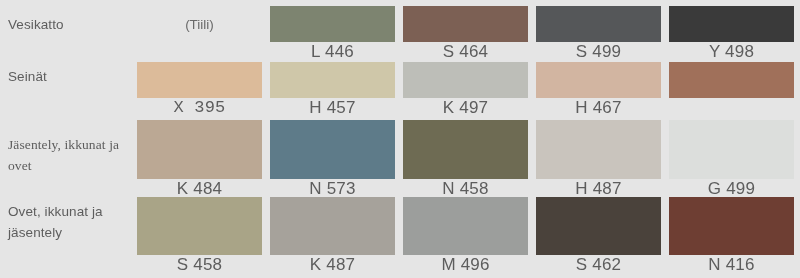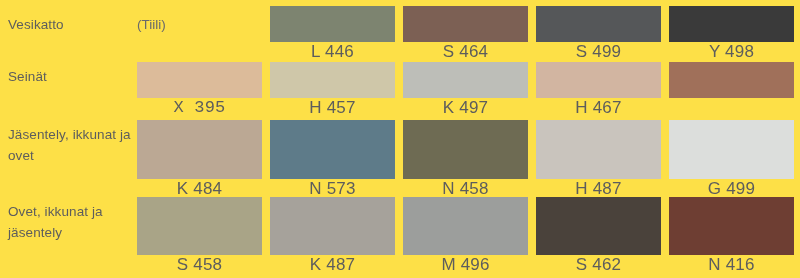--- a/index.html
+++ b/index.html
@@ -33,39 +33,39 @@
     color: #5d5d5d;
     letter-spacing: 0.1px;
     white-space: pre-line;
     width: 130px;
   }
   .note-cell {
     position: absolute;
     font-size: 13.5px;
     line-height: 18px;
     color: #6a6a6a;
-    text-align: left;
+    text-align: center;
   }
   .swatch {
     position: absolute;
     box-sizing: border-box;
   }
   .code {
     position: absolute;
     font-size: 17px;
     line-height: 18px;
     color: #5d5d5d;
     text-align: center;
     letter-spacing: 0.2px;
   }
 </style>
 </head>
 <body>
 
-<div id="palette" style="background: #fde047;">
+<div id="palette" style="background: #e5e5e5;">
     <div class="row" style="top: 0px;">
       <div class="row-label" style="top: 14px;">Vesikatto</div>
       <div class="note-cell" style="left: 137px; width: 125px; top: 16px;">(Tiili)</div>
       <div class="swatch" title="L 446" style="left: 270px; top: 6px; width: 125px; height: 36px; background: rgb(125, 132, 112);"></div>
       <div class="code" style="left: 270px; top: 43px; width: 125px;">L 446</div>
       <div class="swatch" title="S 464" style="left: 403px; top: 6px; width: 125px; height: 36px; background: rgb(124, 96, 84);"></div>
       <div class="code" style="left: 403px; top: 43px; width: 125px;">S 464</div>
       <div class="swatch" title="S 499" style="left: 536px; top: 6px; width: 125px; height: 36px; background: rgb(85, 87, 89);"></div>
       <div class="code" style="left: 536px; top: 43px; width: 125px;">S 499</div>
       <div class="swatch" title="Y 498" style="left: 669px; top: 6px; width: 125px; height: 36px; background: rgb(58, 58, 58);"></div>
@@ -78,21 +78,21 @@
       <div class="swatch" title="H 457" style="left: 270px; top: 62px; width: 125px; height: 36px; background: rgb(207, 199, 169);"></div>
       <div class="code" style="left: 270px; top: 99px; width: 125px;">H 457</div>
       <div class="swatch" title="K 497" style="left: 403px; top: 62px; width: 125px; height: 36px; background: rgb(189, 190, 184);"></div>
       <div class="code" style="left: 403px; top: 99px; width: 125px;">K 497</div>
       <div class="swatch" title="H 467" style="left: 536px; top: 62px; width: 125px; height: 36px; background: rgb(210, 181, 161);"></div>
       <div class="code" style="left: 536px; top: 99px; width: 125px;">H 467</div>
       <div class="swatch" title="S 469" style="left: 669px; top: 62px; width: 125px; height: 36px; background: rgb(160, 112, 90);"></div>
       <div class="code" style="left: 669px; top: 99px; width: 125px; margin-top: 25px;">S 469</div>
     </div>
     <div class="row" style="top: 0px;">
-      <div class="row-label" style="top: 124px;">Jäsentely, ikkunat ja ovet</div>
+      <div class="row-label" style="top: 134px; font-family: Liberation Serif, serif;">Jäsentely, ikkunat ja ovet</div>
       <div class="swatch" title="K 484" style="left: 137px; top: 120px; width: 125px; height: 59px; background: rgb(187, 168, 148);"></div>
       <div class="code" style="left: 137px; top: 180px; width: 125px;">K 484</div>
       <div class="swatch" title="N 436" style="left: 270px; top: 120px; width: 125px; height: 59px; background: rgb(94, 123, 137);"></div>
       <div class="code" style="left: 270px; top: 180px; width: 125px;">N 573</div>
       <div class="swatch" title="N 458" style="left: 403px; top: 120px; width: 125px; height: 59px; background: rgb(110, 107, 83);"></div>
       <div class="code" style="left: 403px; top: 180px; width: 125px;">N 458</div>
       <div class="swatch" title="H 487" style="left: 536px; top: 120px; width: 125px; height: 59px; background: rgb(201, 196, 189);"></div>
       <div class="code" style="left: 536px; top: 180px; width: 125px;">H 487</div>
       <div class="swatch" title="G 499" style="left: 669px; top: 120px; width: 125px; height: 59px; background: rgb(220, 222, 220);"></div>
       <div class="code" style="left: 669px; top: 180px; width: 125px;">G 499</div>

